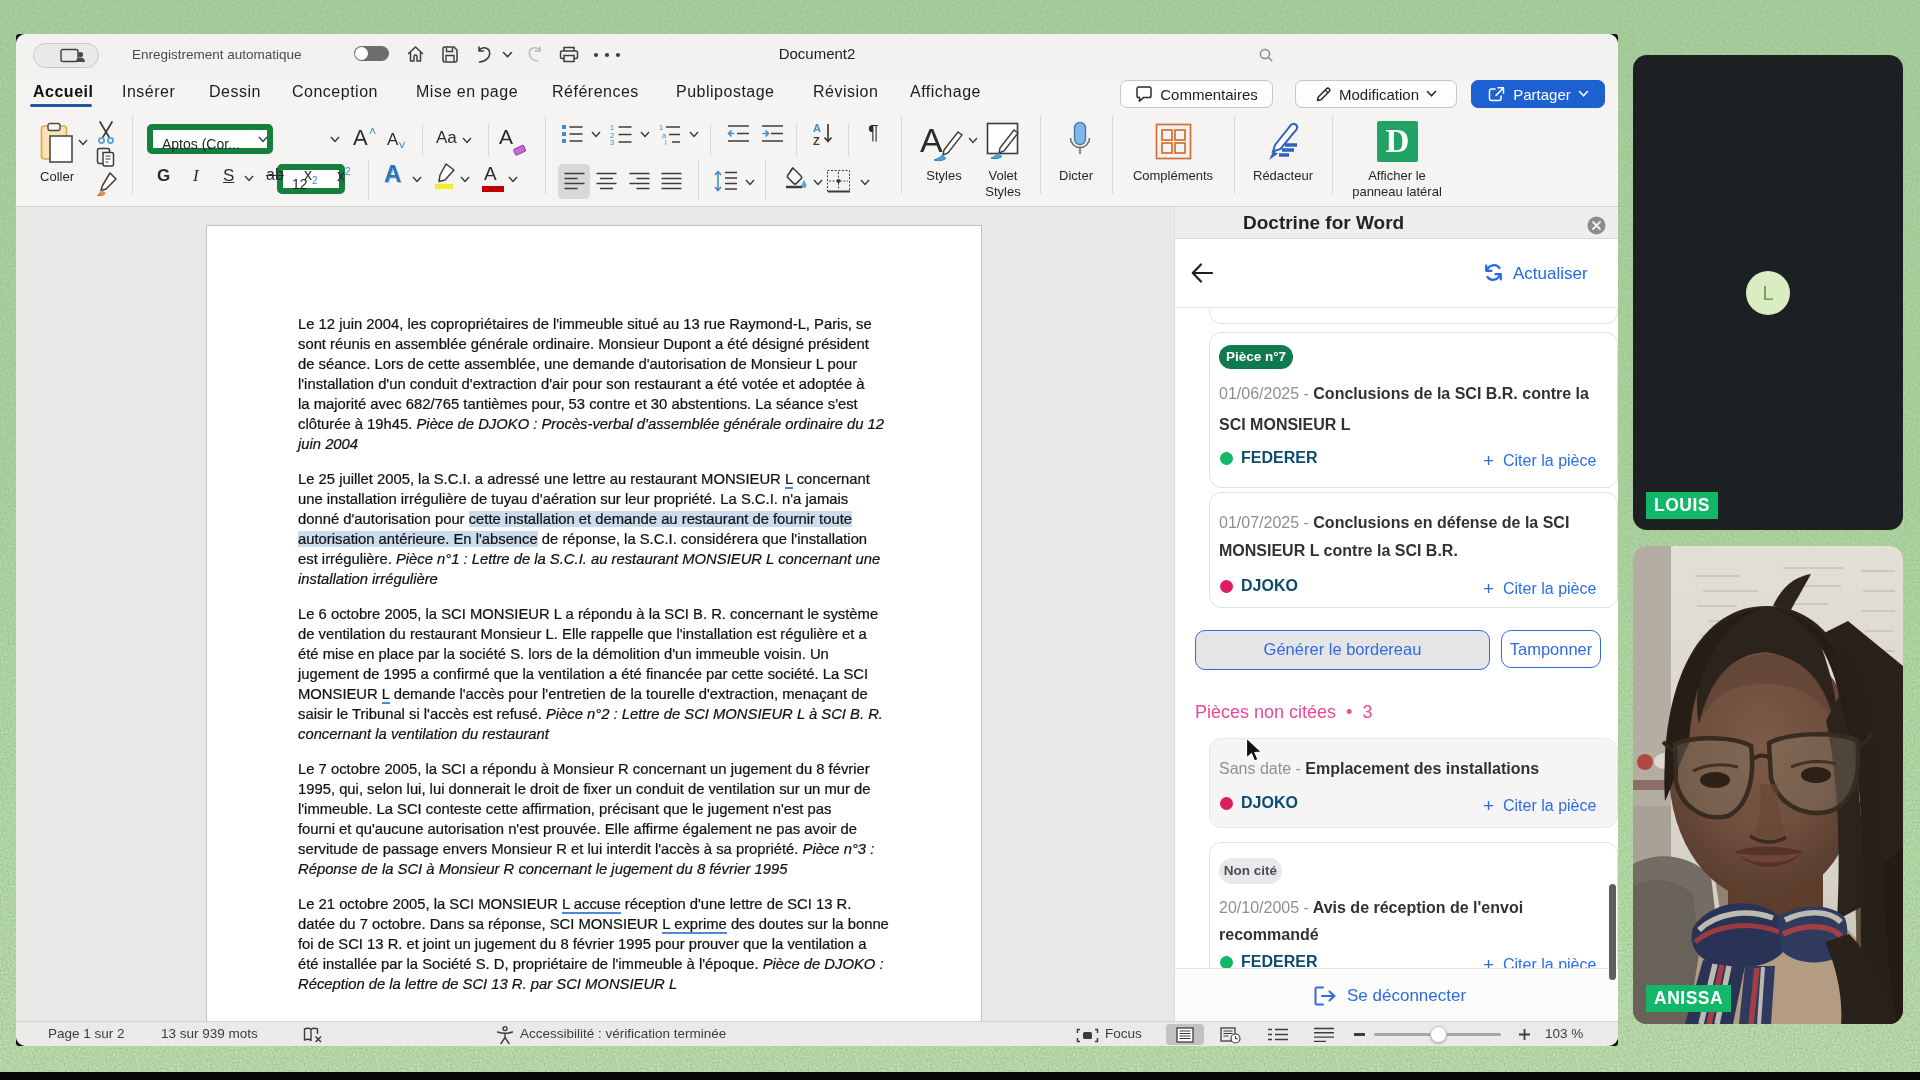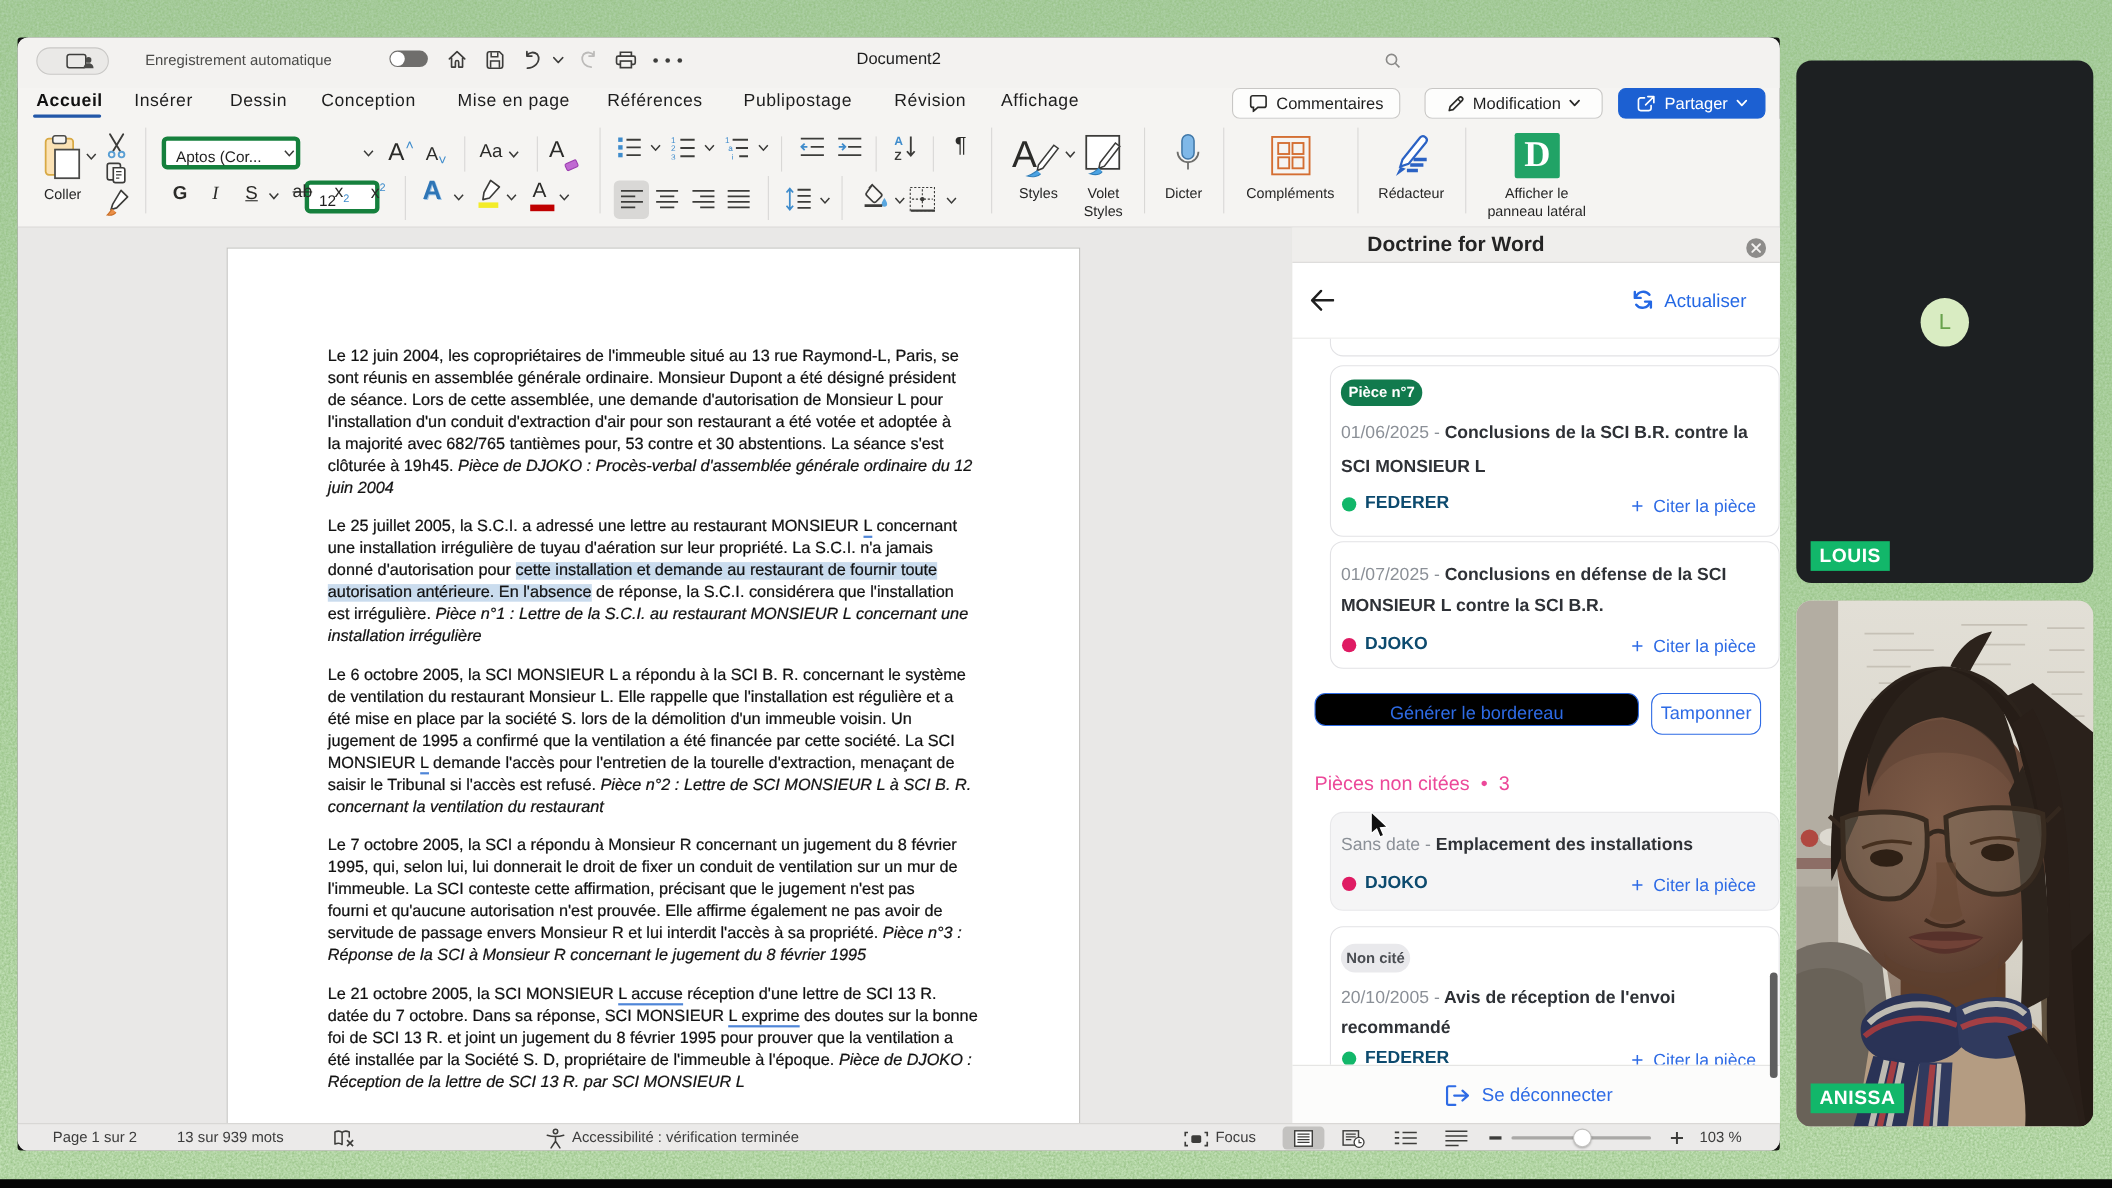--- a/index.html
+++ b/index.html
@@ -22,21 +22,21 @@
   
   .tab { top:49px; font-size:16px; letter-spacing:.5px; color:#1d1d1d; }
   .tab.sel { font-weight:bold; color:#111; }
   .underline { left:14px; top:70px; width:62px; height:3px; background:#2257a8; border-radius:2px; }
   .tbtn { top:46px; height:28px; border:1px solid #c8c7c5; background:#fdfdfc; border-radius:7px; font-size:15px; color:#1e1e1e; display:flex; align-items:center; justify-content:center; gap:7px; }
   .tbtn.blue { background:#1c60d2; border-color:#1c60d2; color:#fff; }
   
   .ribbon { left:0; top:74px; width:1602px; height:99px; background:#f5f4f2; border-bottom:1px solid #d4d3d1; }
   .vsep { width:1px; background:#d9d8d6; top:8px; height:78px; }
   .rlabel { font-size:13px; color:#262626; text-align:center; }
-  .combo { background:#fff; border:4px solid #15803d; border-radius:5px; font-size:14px; color:#1f1f1f; }
+  .combo { background:#fff; border:6px solid #15803d; border-radius:5px; font-size:14px; color:#1f1f1f; }
   
   .docarea { left:0; top:173px; width:1158px; height:814px; background:#e9e8e7; overflow:hidden; }
   .page { left:190px; top:18px; width:776px; height:1200px; background:#fff; border:1px solid #c2c1bf; }
   .doctext { left:91px; top:88px; width:600px; font-size:14.8px; line-height:20px; color:#121212; -webkit-text-stroke:0.22px #121212; }
   .doctext p { margin-bottom:15px; }
   .it { font-style:italic; }
   .hl { background:#cadcee; }
   .gu { border-bottom:2px solid #4f86d8; }
   
   .statusbar { left:0; top:987px; width:1602px; height:25px; background:#ebeae9; border-top:1px solid #d6d5d3; font-size:13.5px; color:#3c3c3c; }
@@ -427,21 +427,21 @@
       <div class="crow" style="left:66px;top:141px;">FEDERER</div>
       <div class="cite" style="left:308px;top:141px;"><span style="font-size:19px;position:relative;top:1px;">+</span>&nbsp; Citer la pièce</div>
 
       <div class="abs card" style="top:184px;height:116px;"></div>
       <div class="abs cardline" style="left:44px;top:206px;"><span class="cdate">01/07/2025</span> <span class="cdate">-</span> Conclusions en défense de la SCI</div>
       <div class="abs cardline" style="left:44px;top:234px;">MONSIEUR L contre la SCI B.R.</div>
       <div class="dot" style="left:45px;top:272px;background:#df1b63;"></div>
       <div class="crow" style="left:66px;top:269px;">DJOKO</div>
       <div class="cite" style="left:308px;top:269px;"><span style="font-size:19px;position:relative;top:1px;">+</span>&nbsp; Citer la pièce</div>
 
-      <div class="abs" style="left:20px;top:322px;width:295px;height:30px;border:1.5px solid #2e6be5;border-radius:10px;color:#2e6be5;font-size:16.5px;text-align:center;line-height:36px;background:#000000;">Générer le bordereau</div>
+      <div class="abs" style="left:20px;top:322px;width:295px;height:40px;border:1.5px solid #2e6be5;border-radius:10px;color:#2e6be5;font-size:16.5px;text-align:center;line-height:36px;background:#e5e5e5;">Générer le bordereau</div>
       <div class="abs" style="left:326px;top:322px;width:100px;height:38px;border:1.5px solid #2e6be5;border-radius:10px;color:#2e6be5;font-size:16.5px;text-align:center;line-height:36px;background:#fff;">Tamponner</div>
       <div class="abs" style="left:20px;top:394px;font-size:18px;color:#ec4899;">Pièces non citées &nbsp;•&nbsp; 3</div>
 
       <div class="abs card" style="top:430px;height:90px;background:#f5f5f6;border-color:#e8e8ea;"></div>
       <div class="abs cardline" style="left:44px;top:452px;"><span class="cdate">Sans date</span> <span class="cdate">-</span> Emplacement des installations</div>
       <div class="dot" style="left:45px;top:489px;background:#df1b63;"></div>
       <div class="crow" style="left:66px;top:486px;">DJOKO</div>
       <div class="cite" style="left:308px;top:486px;"><span style="font-size:19px;position:relative;top:1px;">+</span>&nbsp; Citer la pièce</div>
 
       <div class="abs card" style="top:534px;height:140px;"></div>

